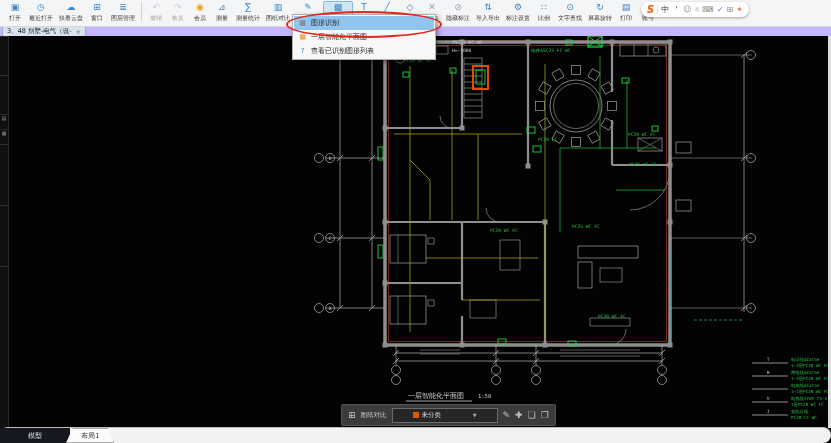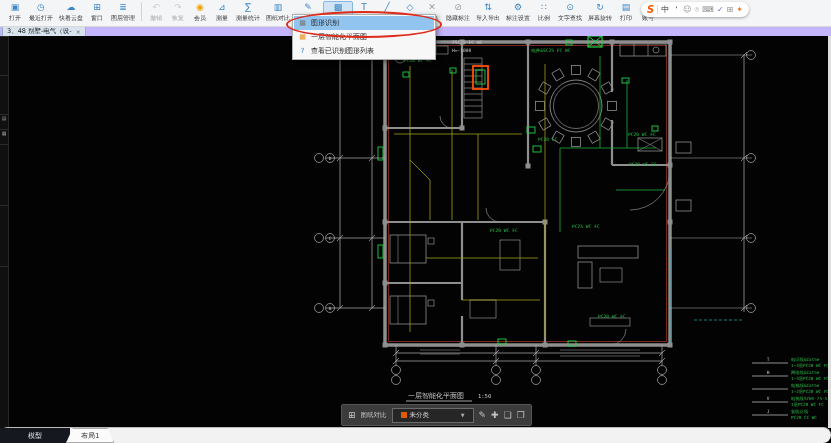--- a/index.html
+++ b/index.html
@@ -46,21 +46,21 @@
   .menu-item .mi{width:9px;font-size:7px;text-align:center;flex:0 0 auto;}
   #annot-ellipse{position:absolute;left:286px;top:11px;width:152px;height:23px;
                  border:2px solid #dd2b1c;border-radius:50%;z-index:9;pointer-events:none;}
   
   #btoolbar{position:absolute;left:341px;top:404px;height:20px;background:#3b3b3b;
             border:1px solid #555;border-radius:2px;display:flex;align-items:center;gap:5px;
             padding:0 6px;z-index:3;}
   #btoolbar .gi{color:#c4c4c4;font-size:9px;cursor:pointer;}
   #btoolbar .lbl{color:#c9c9c9;font-size:6.5px;}
   #cat-select{height:13px;background:#262626;border:1px solid #6a6a6a;display:flex;align-items:center;
-              gap:3px;padding:0 8px;width:64px;color:#ddd;font-size:6.5px;cursor:pointer;}
+              gap:3px;padding:0 20px;width:64px;color:#ddd;font-size:6.5px;cursor:pointer;}
   #cat-select .swatch{width:6px;height:6px;flex:0 0 auto;}
   #cat-select .caret{margin-left:auto;font-size:5px;color:#aaa;}
   #btoolbar .ti{color:#c4c4c4;font-size:9px;cursor:pointer;}
   
   #statusbar{position:absolute;bottom:0;left:0;right:0;height:15px;background:#f2f2f2;
              border-top:1px solid #bbb;z-index:5;display:flex;align-items:stretch;border-radius:8px;}
   #tab-model{width:70px;background:#15181f;color:#dfe3ea;font-size:7px;display:flex;
              align-items:center;justify-content:center;cursor:pointer;}
   #tab-layout{margin-left:-4px;padding:0 14px;font-size:7px;color:#333;background:#fbfbfb;
               clip-path:polygon(14% 0,86% 0,100% 100%,0 100%);display:flex;align-items:center;

